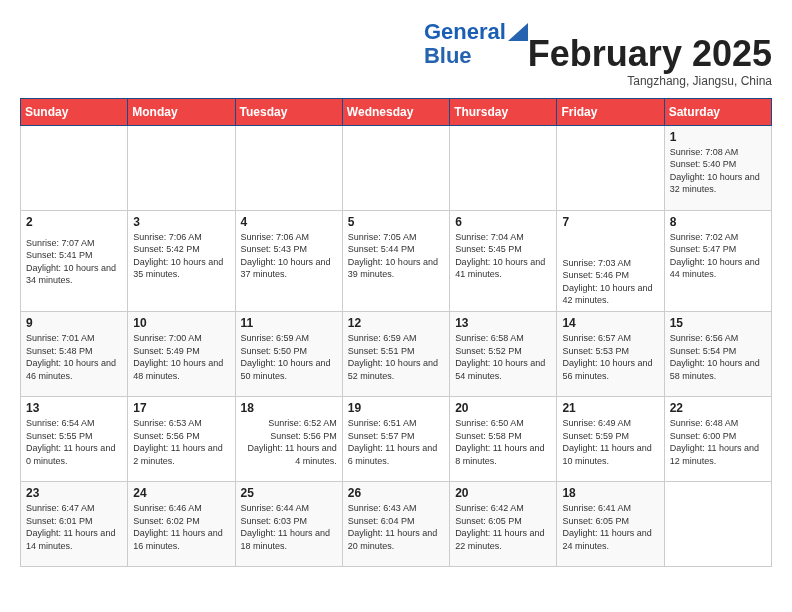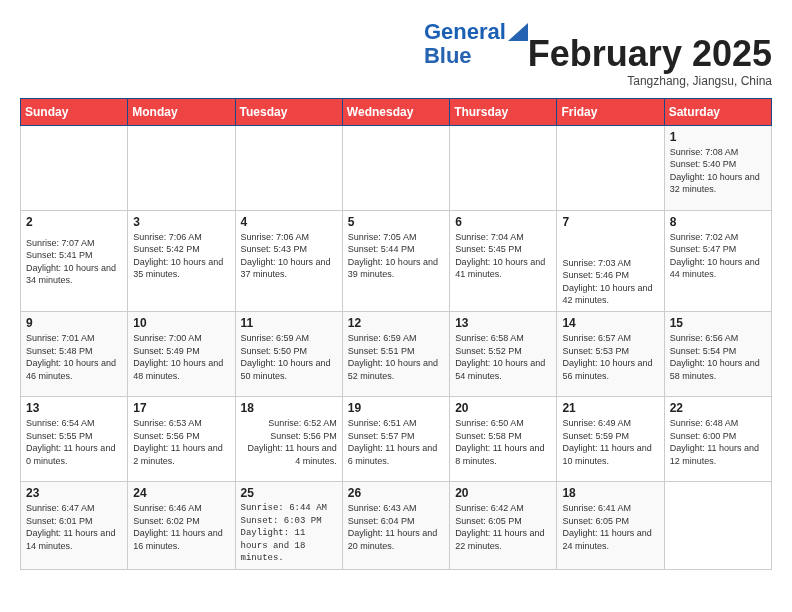--- a/index.html
+++ b/index.html
@@ -272,21 +272,21 @@
 Daylight: 11 hours and 14 minutes.</div>
         </td>
         <td>
           <span class="day-num">24</span>
           <div class="day-info" style="white-space: pre-line;">Sunrise: 6:46 AM
 Sunset: 6:02 PM
 Daylight: 11 hours and 16 minutes.</div>
         </td>
         <td>
           <span class="day-num">25</span>
-          <div class="day-info" style="white-space: pre-line; font-family: Liberation Mono, monospace;">Sunrise: 6:44 AM
+          <div class="day-info" style="white-space: pre-line;">Sunrise: 6:44 AM
 Sunset: 6:03 PM
 Daylight: 11 hours and 18 minutes.</div>
         </td>
         <td>
           <span class="day-num">26</span>
           <div class="day-info" style="white-space: pre-line;">Sunrise: 6:43 AM
 Sunset: 6:04 PM
 Daylight: 11 hours and 20 minutes.</div>
         </td>
         <td>

